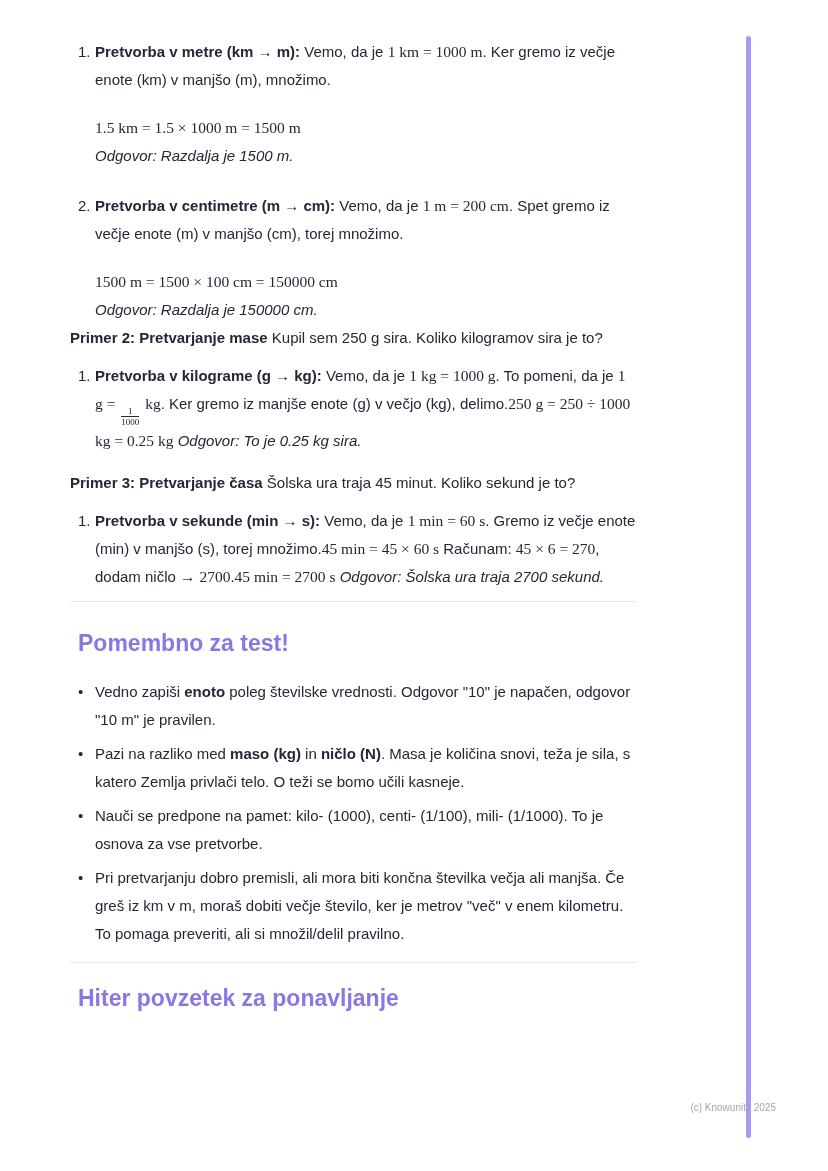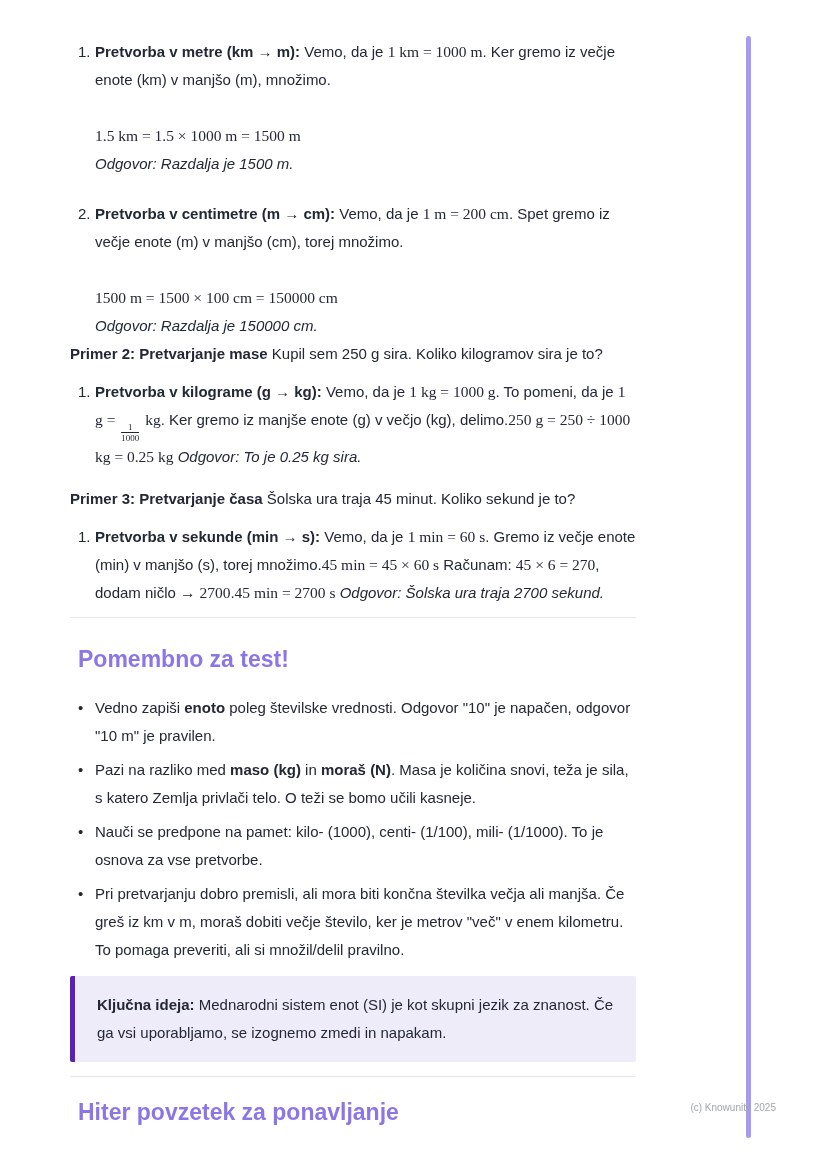--- a/index.html
+++ b/index.html
@@ -11,21 +11,21 @@
   }
   .content{position:absolute;left:70px;top:38px;width:566px;}
   p{margin:0;}
   .b{font-weight:700;}
   .i{font-style:italic;}
   .m{font-family:"Liberation Serif", serif;font-size:15.5px;}
   .li{display:flex;align-items:flex-start;}
   .li .num{flex:0 0 17px;padding-left:8px;box-sizing:content-box;}
   .li .bullet{flex:0 0 17px;padding-left:8px;box-sizing:content-box;font-size:15px;}
   .li .li-body{flex:1 1 auto;min-width:0;}
-  .mt-math{margin-top:28px;}
+  .mt-math{margin-top:20px;}
   .li2{margin-top:22px;}
   .primer-title{margin-top:0;}
   .primer-title3{margin-top:14px;}
   .primer-list{margin-top:10px;}
   .divider{border:none;border-top:1px solid #e6e8ec;margin:0;margin-top:10px;}
   .divider2{border:none;border-top:1px solid #e6e8ec;margin:0;margin-top:14px;}
   h2.accent{
     margin:8px;margin-top:26px;
     color:#8b76e6;font-size:23px;line-height:30px;font-weight:700;
     font-family:"Liberation Sans", sans-serif;
@@ -109,40 +109,37 @@
   <div class="bullets">
     <div class="li">
       <span class="bullet">•</span>
       <div class="li-body">
           <p><span>Vedno zapiši </span><span class="b">enoto</span><span> poleg številske vrednosti. Odgovor "10" je napačen, odgovor "10 m" je pravilen.</span></p>
         </div>
     </div>
     <div class="li">
       <span class="bullet">•</span>
       <div class="li-body">
-          <p><span>Pazi na razliko med </span><span class="b">maso (kg)</span><span> in </span><span class="b">moraš (N)</span><span>. Masa je količina snovi, teža je sila, s katero Zemlja privlači telo. O teži se bomo učili kasneje.</span></p>
+          <p><span>Pazi na razliko med </span><span class="b">maso (kg)</span><span> in </span><span class="b">ničlo (N)</span><span>. Masa je količina snovi, teža je sila, s katero Zemlja privlači telo. O teži se bomo učili kasneje.</span></p>
         </div>
     </div>
     <div class="li">
       <span class="bullet">•</span>
       <div class="li-body">
           <p><span>Nauči se predpone na pamet: kilo- (1000), centi- (1/100), mili- (1/1000). To je osnova za vse pretvorbe.</span></p>
         </div>
     </div>
     <div class="li">
       <span class="bullet">•</span>
       <div class="li-body">
           <p><span>Pri pretvarjanju dobro premisli, ali mora biti končna številka večja ali manjša. Če greš iz km v m, moraš dobiti večje število, ker je metrov "več" v enem kilometru. To pomaga preveriti, ali si množil/delil pravilno.</span></p>
         </div>
     </div>
   </div>
 
-  <div class="callout">
-    <p><span class="b">Ključna ideja:</span><span> Mednarodni sistem enot (SI) je kot skupni jezik za znanost. Če ga vsi uporabljamo, se izognemo zmedi in napakam.</span></p>
-  </div>
 
   <hr class="divider divider2">
 
   <h2 class="accent accent2">Hiter povzetek za ponavljanje</h2>
 
 </div>
 
 <div class="scrollbar"></div>
 
 <div class="footer">(c) Knowunity 2025</div>

